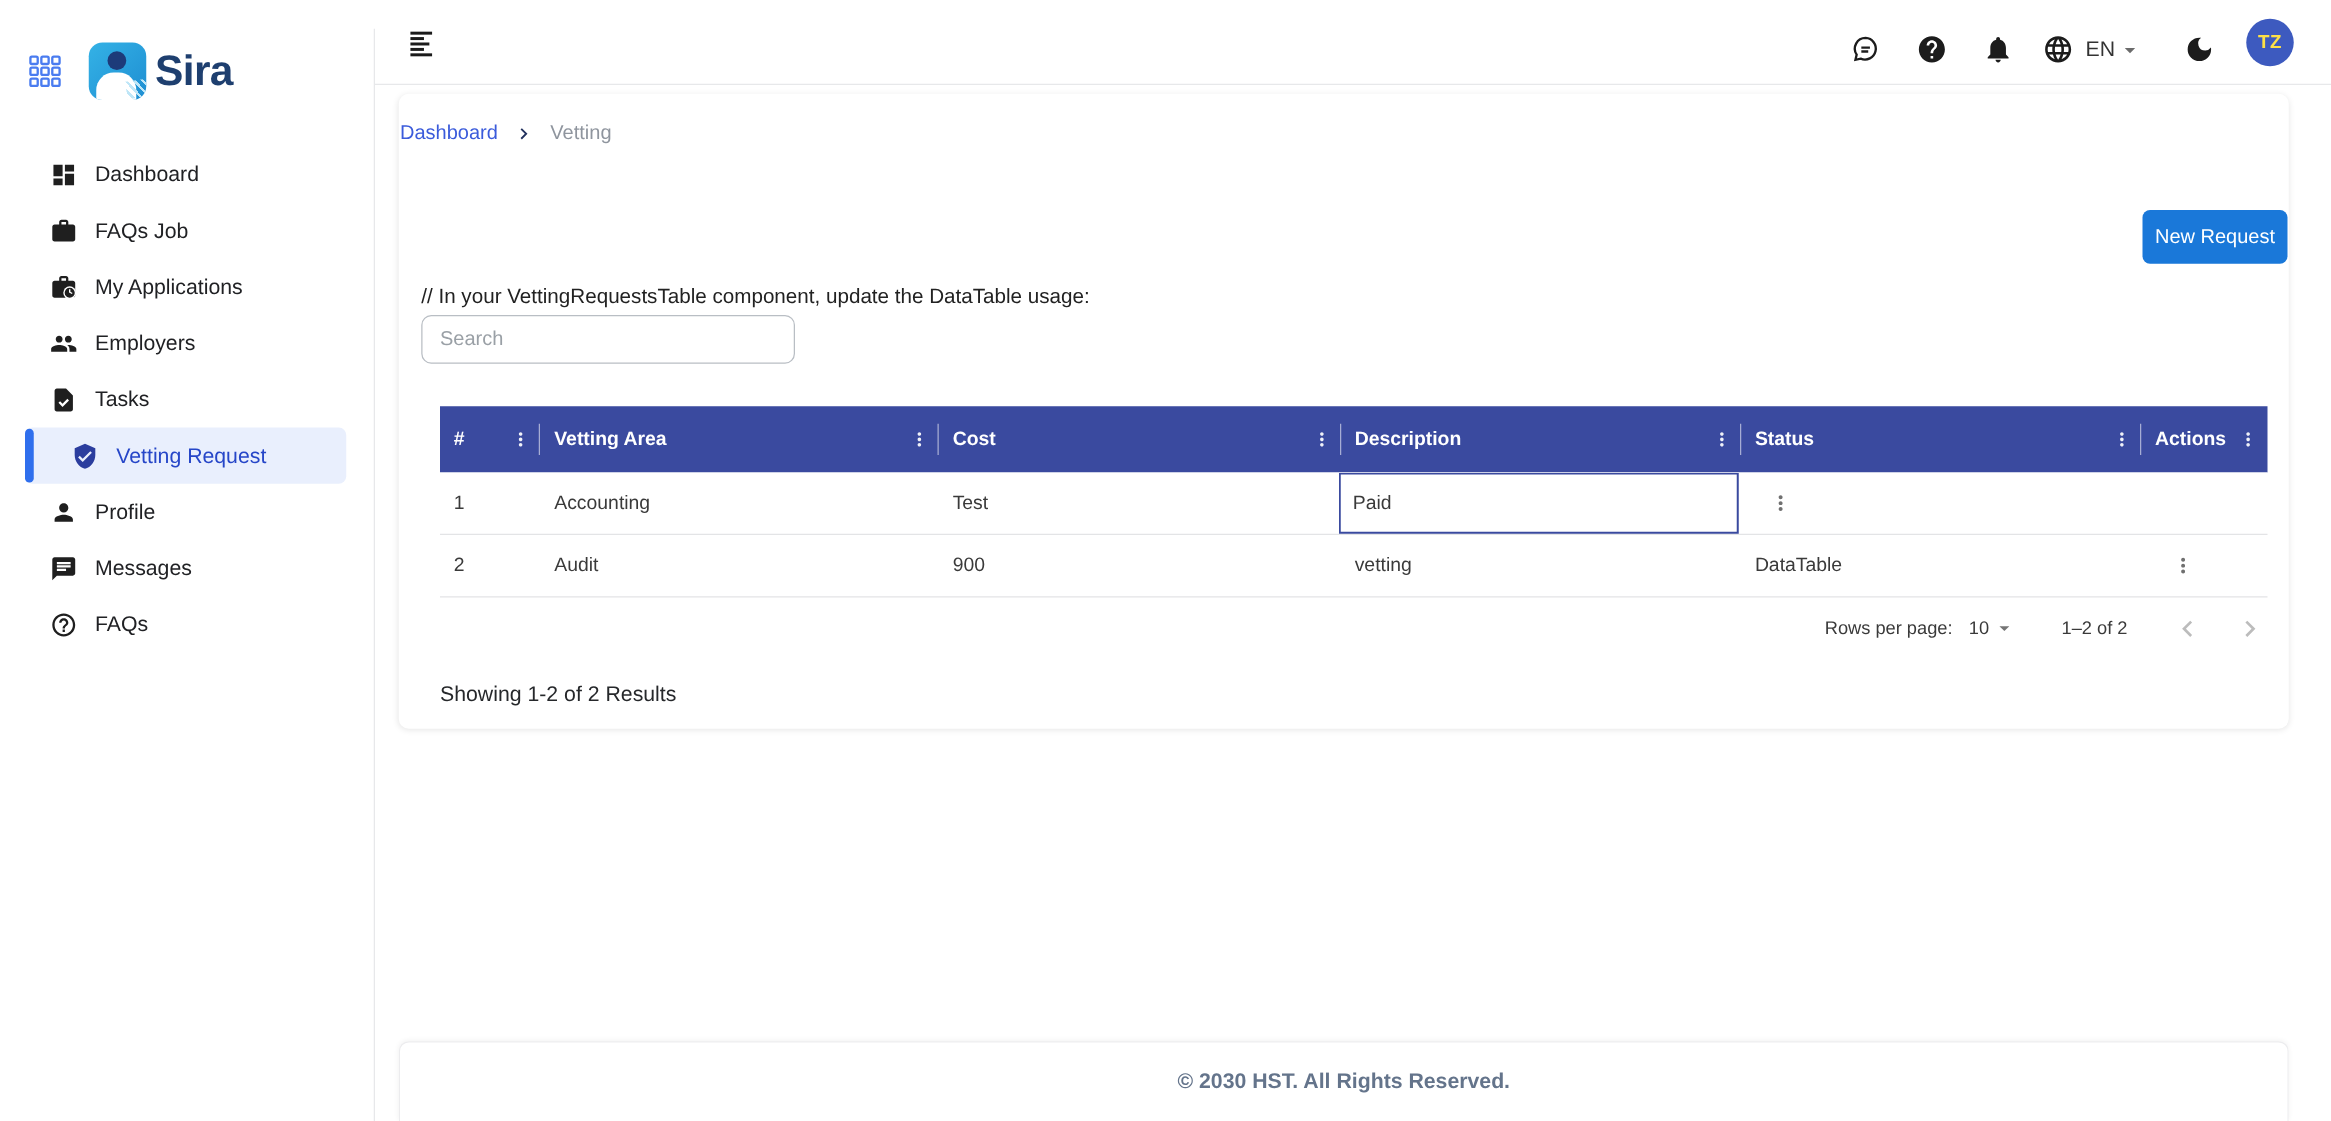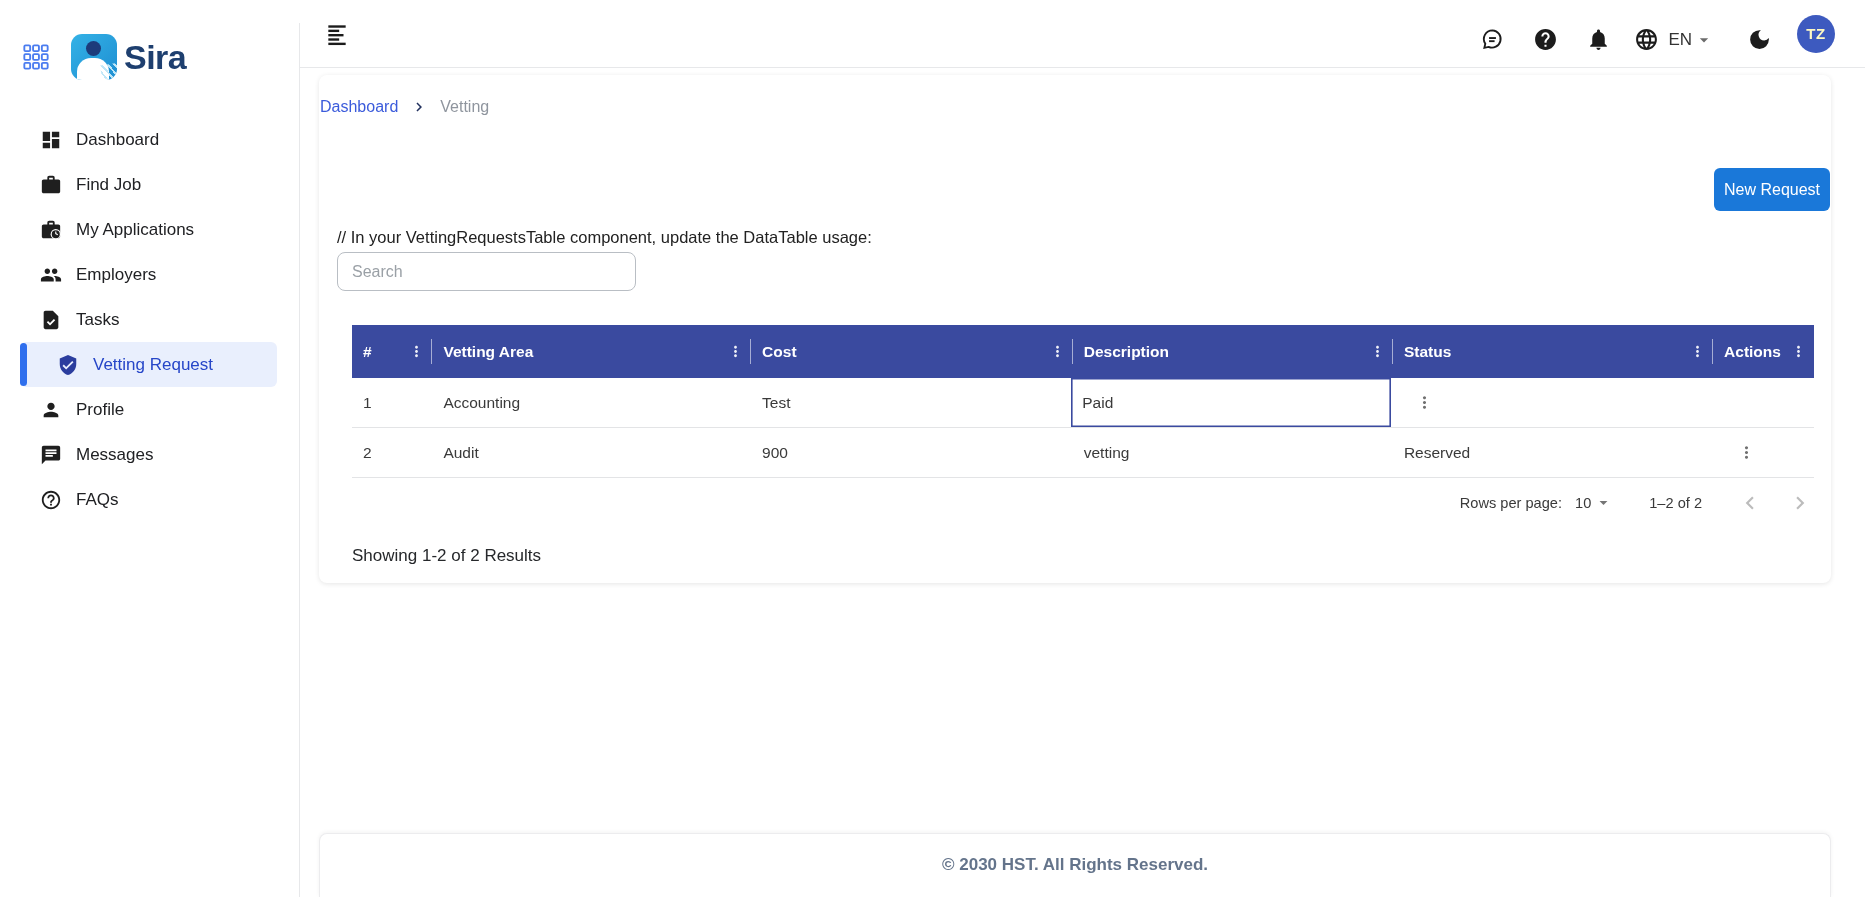--- a/index.html
+++ b/index.html
@@ -28,21 +28,21 @@
 
   
   .topbar { position:absolute; left:300px; top:0; width:1565px; height:68px; background:#fff; border-bottom:1px solid #e7e8ea; display:flex; align-items:center; z-index:4; }
   .hamburger { margin-left:23px; width:28px; height:28px; display:flex; align-items:center; justify-content:center; cursor:pointer; color:#1b1b1b; }
   .tb-right { margin-left:auto; display:flex; align-items:flex-end; padding-right:30px; }
   .tb-icon { width:26px; height:26px; color:#1c1c1c; display:flex; align-items:center; justify-content:center; cursor:pointer; }
   .tb-gap { width:27px; }
   .lang { display:flex; align-items:center; cursor:pointer; }
   .lang-label { font-size:17px; color:#333; margin:0 2px 0 9px; }
   .lang-caret { color:#6b6b6b; display:flex; }
-  .avatar { width:38px; height:38px; border-radius:50%; background:#3d5abf; color:#fef9c3; font-size:15px; font-weight:bold; display:flex; align-items:center; justify-content:center; cursor:pointer; letter-spacing:0.5px; }
+  .avatar { width:38px; height:38px; border-radius:50%; background:#3d5abf; color:#fde047; font-size:15px; font-weight:bold; display:flex; align-items:center; justify-content:center; cursor:pointer; letter-spacing:0.5px; }
 
   
   .main { position:absolute; left:300px; top:68px; width:1565px; height:829px; }
   .content-card { position:absolute; left:19px; top:7px; width:1512px; height:508px; background:#fff; border-radius:8px; box-shadow:0 1px 5px rgba(0,0,0,0.10); }
 
   .breadcrumb { position:absolute; left:20px; top:30px; display:flex; align-items:center; font-size:16px; }
   .bc-link { color:#3b5bdb; cursor:pointer; }
   .bc-sep { color:#22315e; margin:0 12px; display:flex; }
   .bc-current { color:#8f959e; }
 
@@ -123,21 +123,21 @@
             </svg>
         </span>
         <span class="ni-label">Dashboard</span>
       </div>
       <div class="nav-item">
         <span class="ni-icon">
           <svg width="22" height="22" viewBox="0 0 24 24" fill="currentColor">
               <path d="M20 6h-4V4c0-1.11-.89-2-2-2h-4c-1.11 0-2 .89-2 2v2H4c-1.11 0-1.99.89-1.99 2L2 19c0 1.11.89 2 2 2h16c1.11 0 2-.89 2-2V8c0-1.11-.89-2-2-2zm-6 0h-4V4h4v2z"></path>
             </svg>
         </span>
-        <span class="ni-label">Find Job</span>
+        <span class="ni-label">FAQs Job</span>
       </div>
       <div class="nav-item">
         <span class="ni-icon">
           <svg width="22" height="22" viewBox="0 0 24 24" fill="currentColor">
             <path d="M20 6h-4V4c0-1.11-.89-2-2-2h-4c-1.11 0-2 .89-2 2v2H4c-1.11 0-1.99.89-1.99 2L2 19c0 1.11.89 2 2 2h16c1.11 0 2-.89 2-2V8c0-1.11-.89-2-2-2zm-6 0h-4V4h4v2z"></path>
             <circle cx="17.2" cy="16.6" r="5.6" fill="#fff"></circle>
             <path d="M17.2 12.2a4.4 4.4 0 1 0 0 8.8 4.4 4.4 0 0 0 0-8.8zm1.9 5.5l-2.5-1.4v-2.8h1.2v2.1l1.9 1.1-.6 1z"></path>
           </svg>
         </span>
         <span class="ni-label">My Applications</span>
@@ -331,21 +331,21 @@
               </svg>
             </span>
         </div>
       </div>
 
       <div class="trow">
         <div class="td col-num">2</div>
         <div class="td col-area">Audit</div>
         <div class="td col-cost">900</div>
         <div class="td col-desc">vetting</div>
-        <div class="td col-status">Reserved</div>
+        <div class="td col-status">DataTable</div>
         <div class="td col-actions">
           <span class="kebab">
               <svg width="19" height="19" viewBox="0 0 24 24" fill="currentColor">
                 <path d="M12 8c1.1 0 2-.9 2-2s-.9-2-2-2-2 .9-2 2 .9 2 2 2zm0 2c-1.1 0-2 .9-2 2s.9 2 2 2 2-.9 2-2-.9-2-2-2zm0 6c-1.1 0-2 .9-2 2s.9 2 2 2 2-.9 2-2-.9-2-2-2z"></path>
               </svg>
             </span>
         </div>
       </div>
     </div>
 

